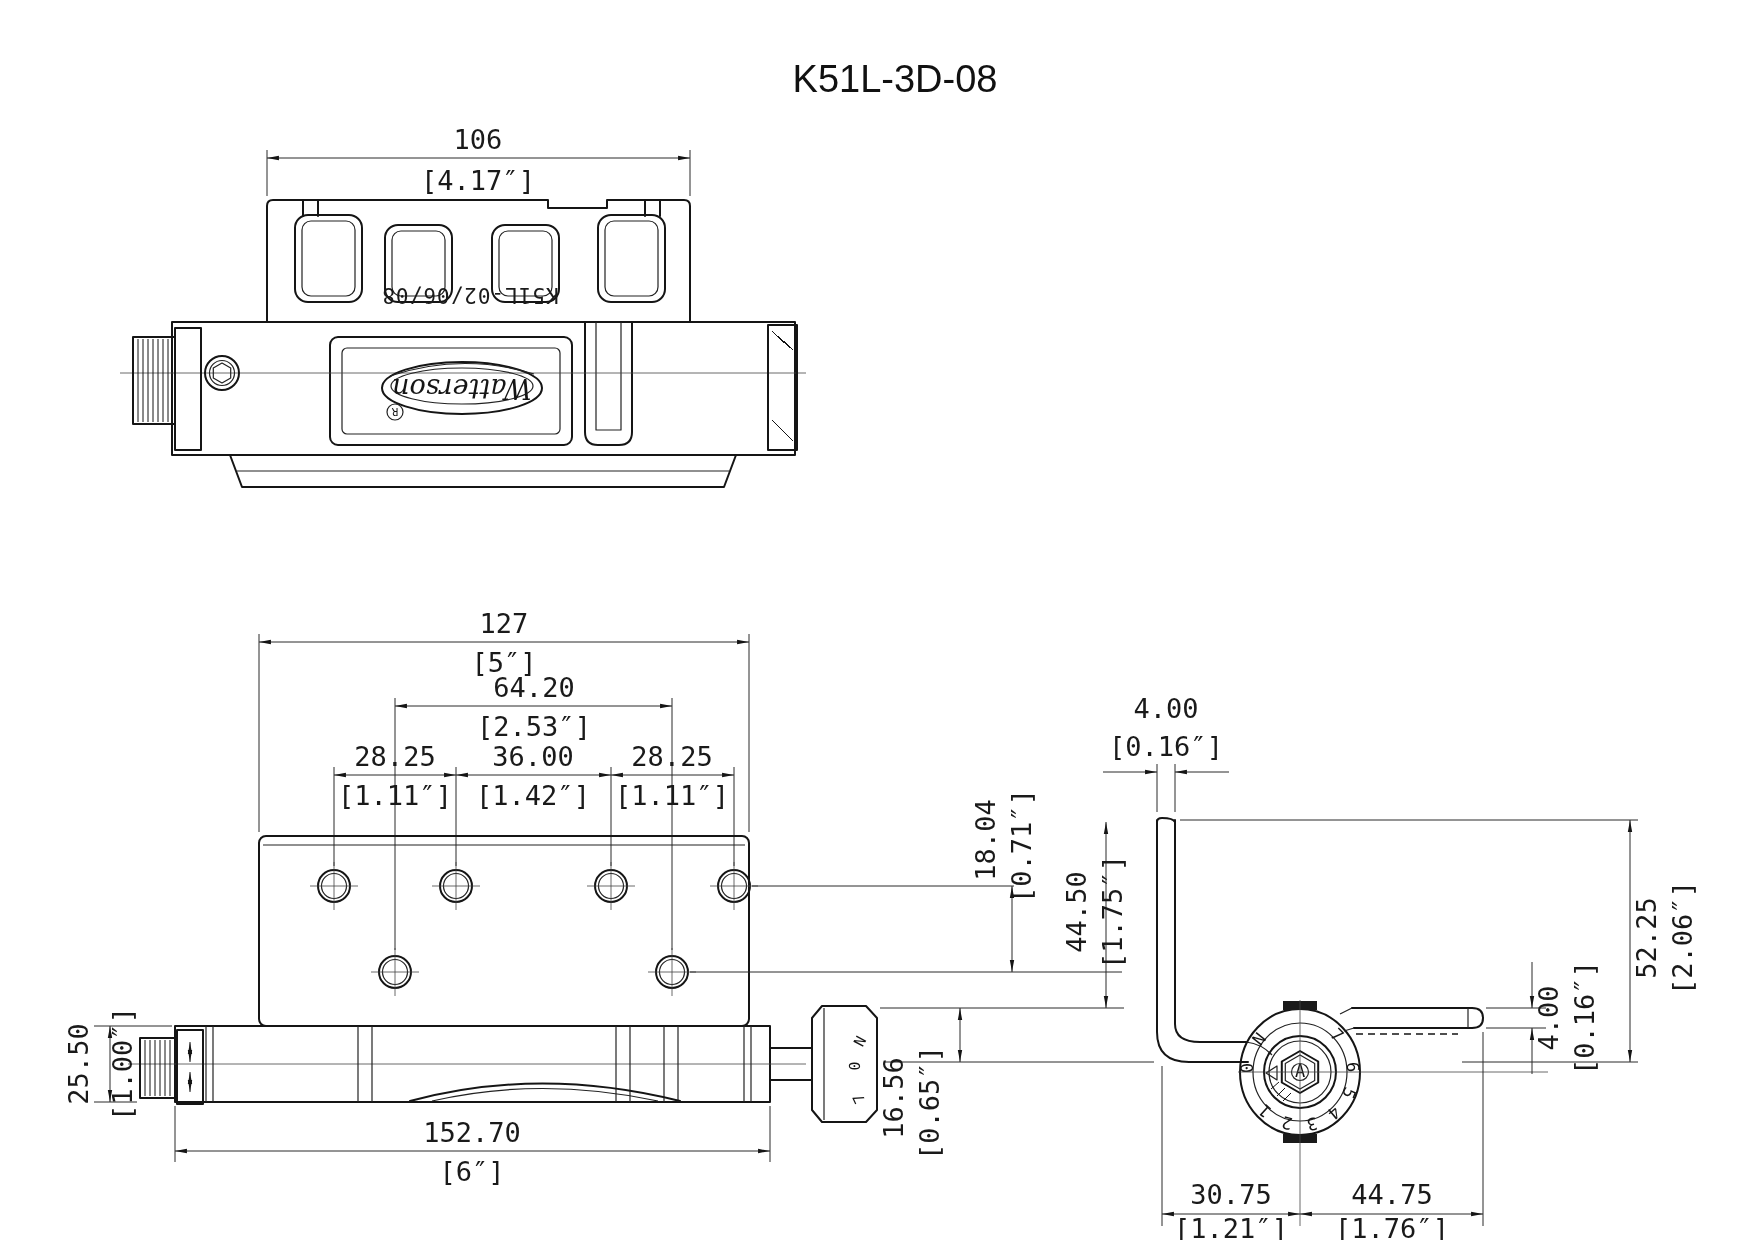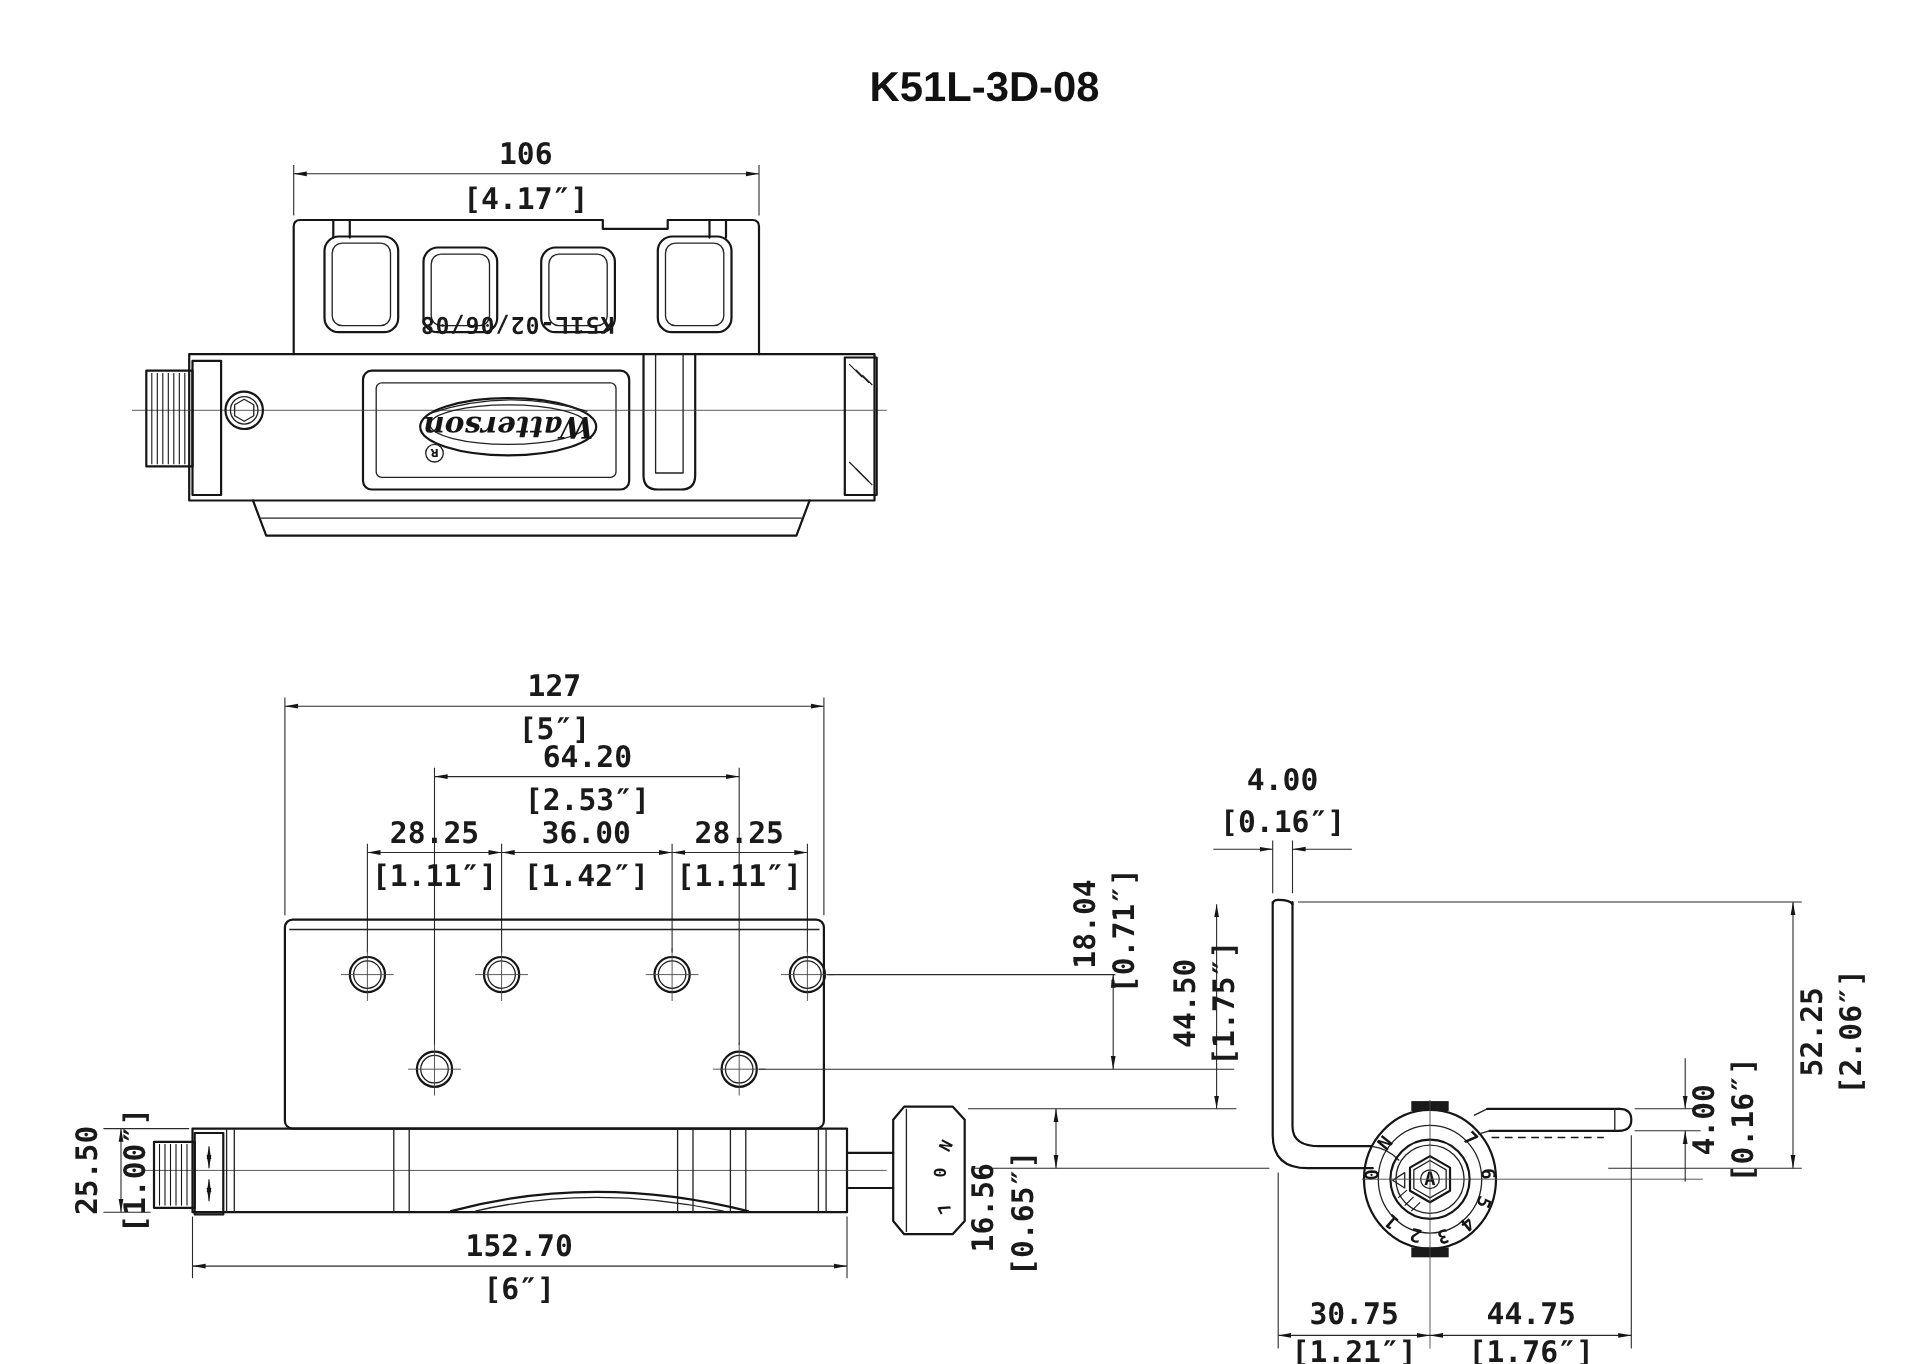--- a/index.html
+++ b/index.html
@@ -1,17 +1,17 @@
 <!DOCTYPE html>
 <html><head>
 <meta charset="utf-8">
 <style>
   html,body{margin:0;padding:0;background:#fff;}
   .canvas{position:relative;width:1754px;height:1240px;background:#ffffff;overflow:hidden;
-          font-family:"DejaVu Sans Mono",monospace;font-weight:bold;}
+          font-family:"DejaVu Sans Mono",monospace;}
   svg{position:absolute;left:0;top:0;}
   .e2{stroke:#151515;stroke-width:2;fill:none;stroke-linejoin:round;stroke-linecap:round;}
   .e1{stroke:#222222;stroke-width:1.2;fill:none;stroke-linejoin:round;}
   .d {stroke:#2a2a2a;stroke-width:1;fill:none;}
   .cl{stroke:#444;stroke-width:0.8;fill:none;}
   .hz{stroke:#151515;stroke-width:1;fill:none;}
   .dash{stroke:#151515;stroke-width:1.4;fill:none;stroke-dasharray:7 5;}
   text.dim{font-family:"DejaVu Sans Mono",monospace;font-size:27px;fill:#1a1a1a;text-anchor:middle;}
   text.mark{font-family:"DejaVu Sans Mono",monospace;font-size:21px;fill:#1a1a1a;text-anchor:middle;letter-spacing:1px;}
   text.dial{font-family:"DejaVu Sans Mono",monospace;font-size:17px;fill:#151515;text-anchor:middle;}

